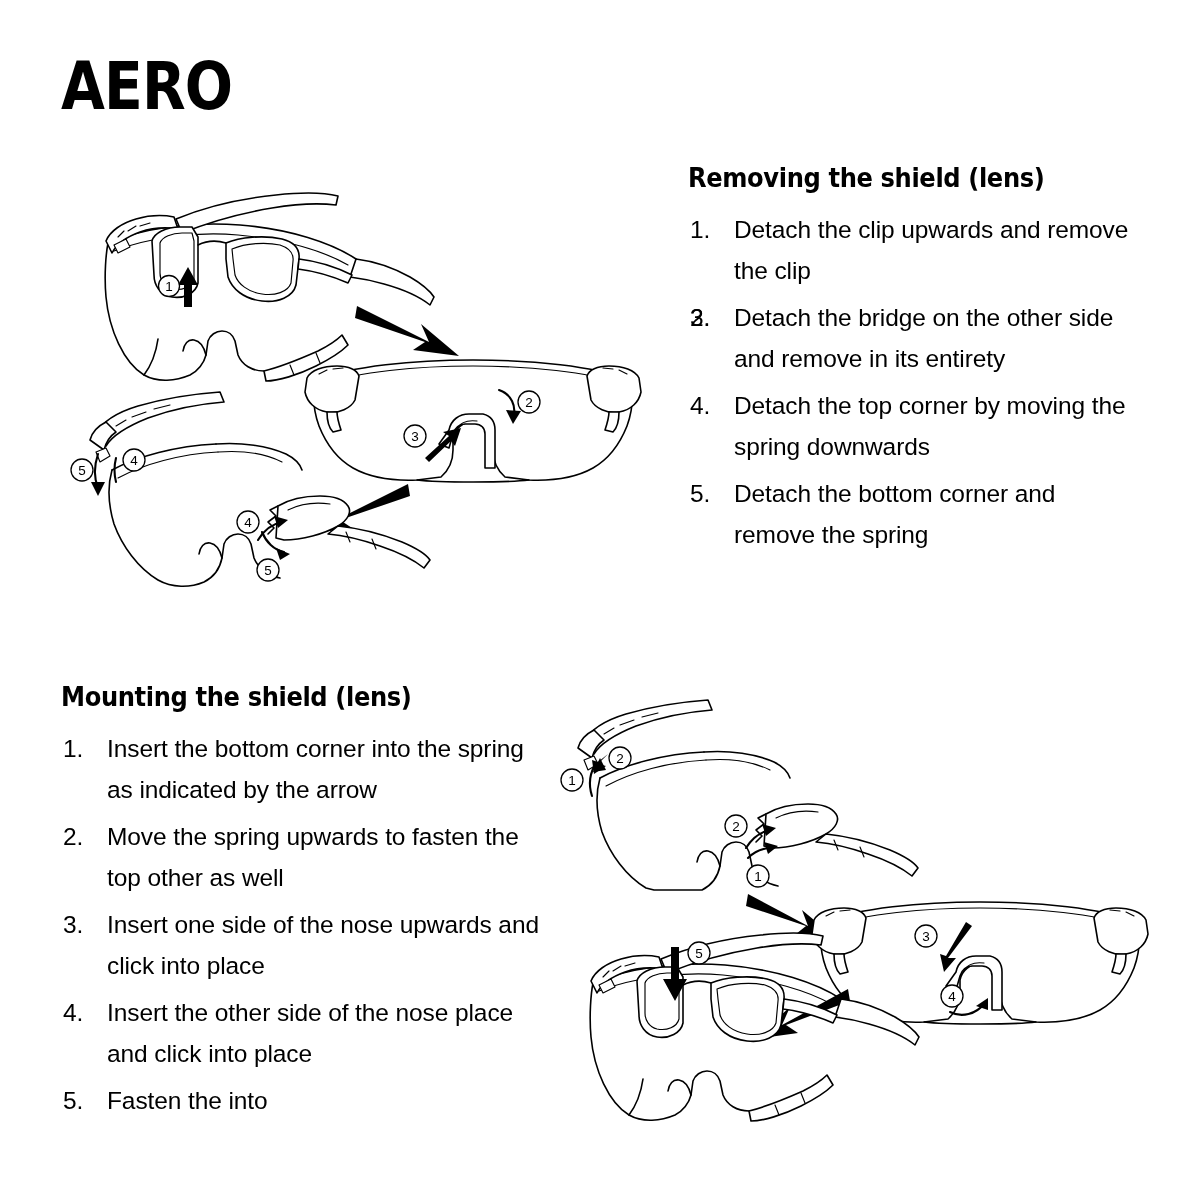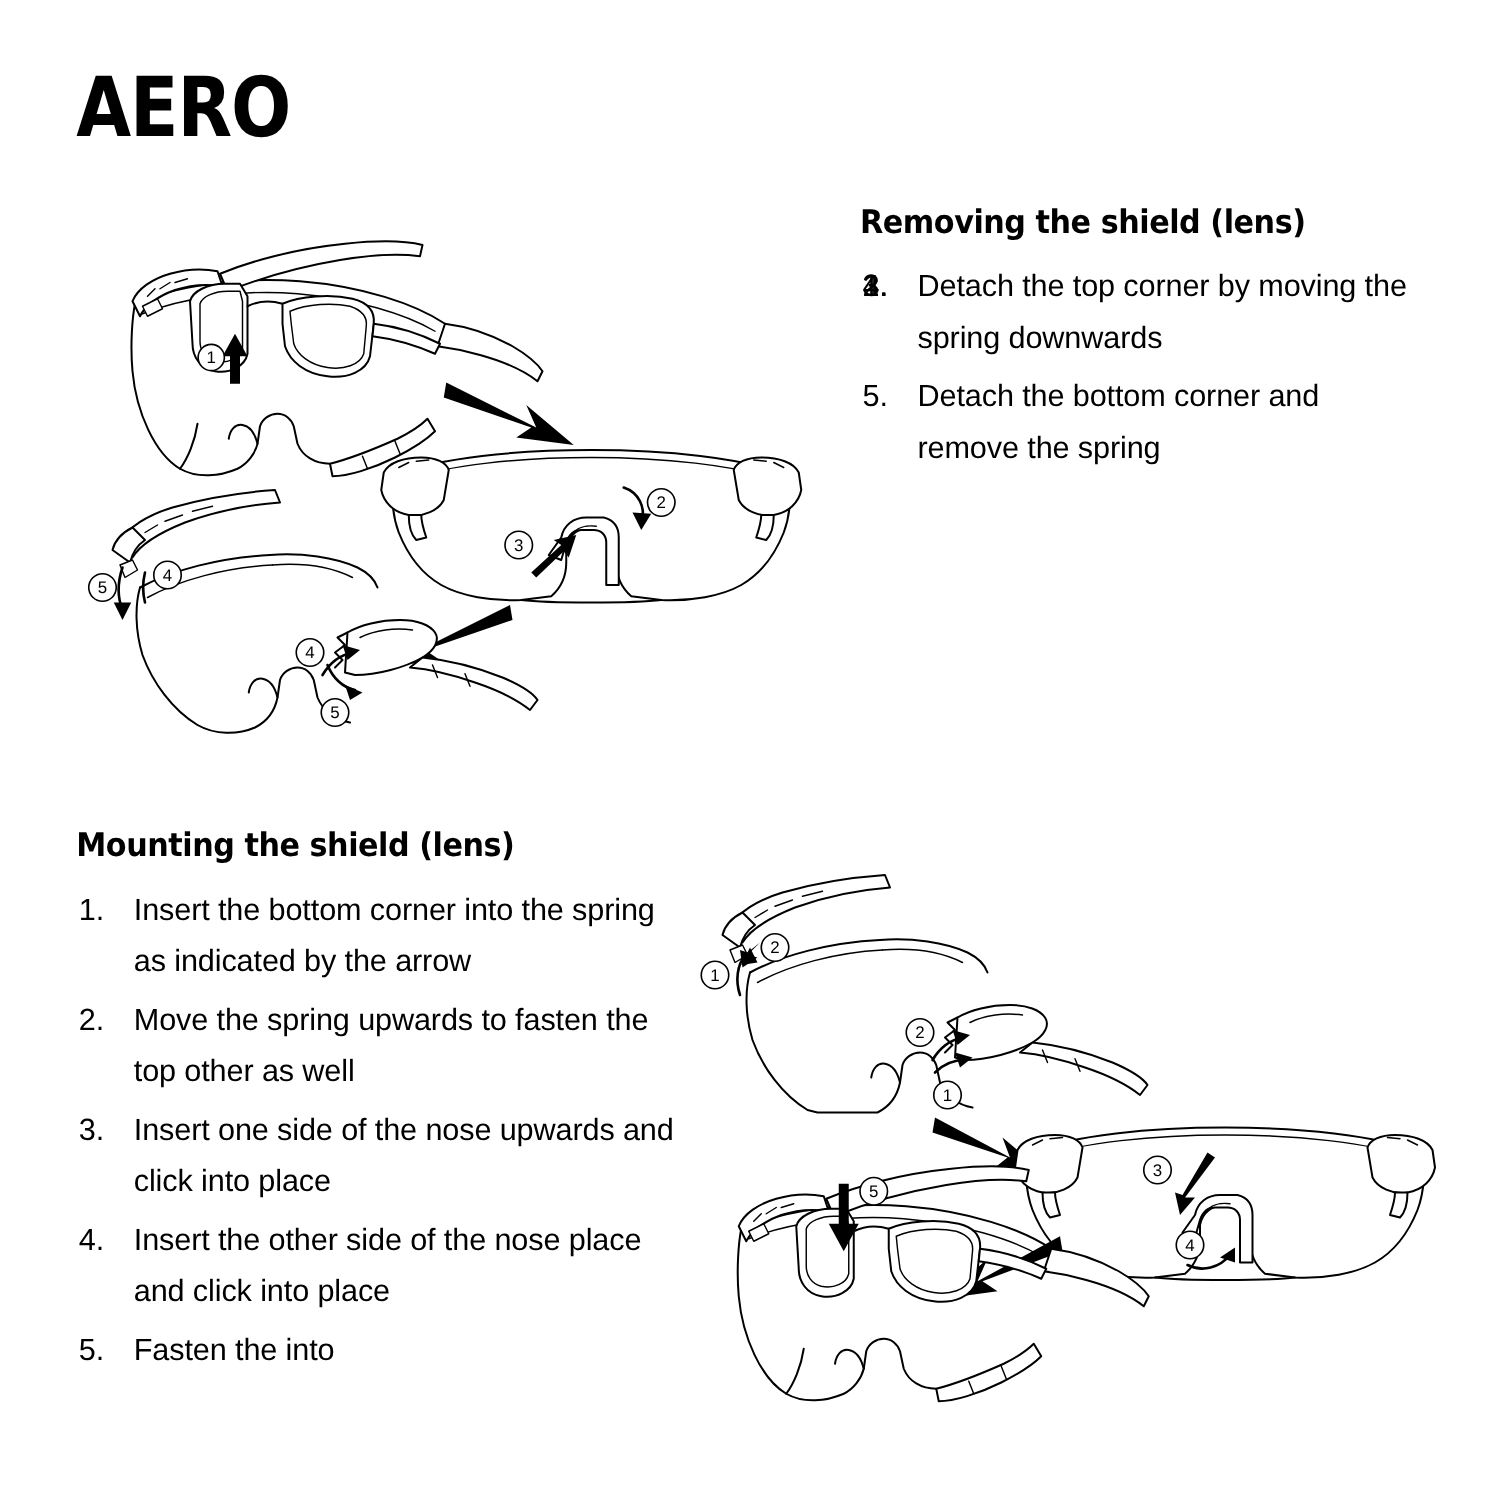--- a/index.html
+++ b/index.html
@@ -63,21 +63,21 @@
     left: 2px;
     top: 0;
     width: 34px;
     text-align: left;
     font-size: 24.5px;
     line-height: 41px;
   }
   ol.steps > li .body { display: block; }
 
   #removal-block { left: 688px; top: 163px; width: 452px; }
-  #mounting-block { left: 61px; top: 662px; width: 478px; }
+  #mounting-block { left: 61px; top: 682px; width: 478px; }
 
   
   .illus { position: absolute; }
   .illus svg { display: block; overflow: visible; }
 
   .ln { fill: none; stroke: #000; stroke-width: 1.6; stroke-linejoin: round; stroke-linecap: round; }
   .ln-thin { fill: none; stroke: #000; stroke-width: 1.15; stroke-linejoin: round; stroke-linecap: round; }
   .ln-fat { fill: none; stroke: #000; stroke-width: 2.1; stroke-linejoin: round; stroke-linecap: round; }
   .fillw { fill: #ffffff; stroke: #000; stroke-width: 1.6; stroke-linejoin: round; stroke-linecap: round; }
   .fillw-thin { fill: #ffffff; stroke: #000; stroke-width: 1.15; stroke-linejoin: round; stroke-linecap: round; }
@@ -262,26 +262,28 @@
         <text class="callout-num" x="196" y="178">5</text>
       </g>
     </svg>
   </div>
 
   <div class="text-block" id="removal-block">
     <div class="block-heading">Removing the shield (lens)</div>
     <ol class="steps">
       <li>
         <span class="num">1.</span>
+        <span class="body">Detach the clip upwards and remove the clip</span>
       </li>
       <li>
         <span class="num">2.</span>
       </li>
       <li>
         <span class="num">3.</span>
+        <span class="body">Detach the bridge on the other side and remove in its entirety</span>
       </li>
       <li>
         <span class="num">4.</span>
         <span class="body">Detach the top corner by moving the spring downwards</span>
       </li>
       <li>
         <span class="num">5.</span>
         <span class="body">Detach the bottom corner and remove the spring</span>
       </li>
     </ol>

